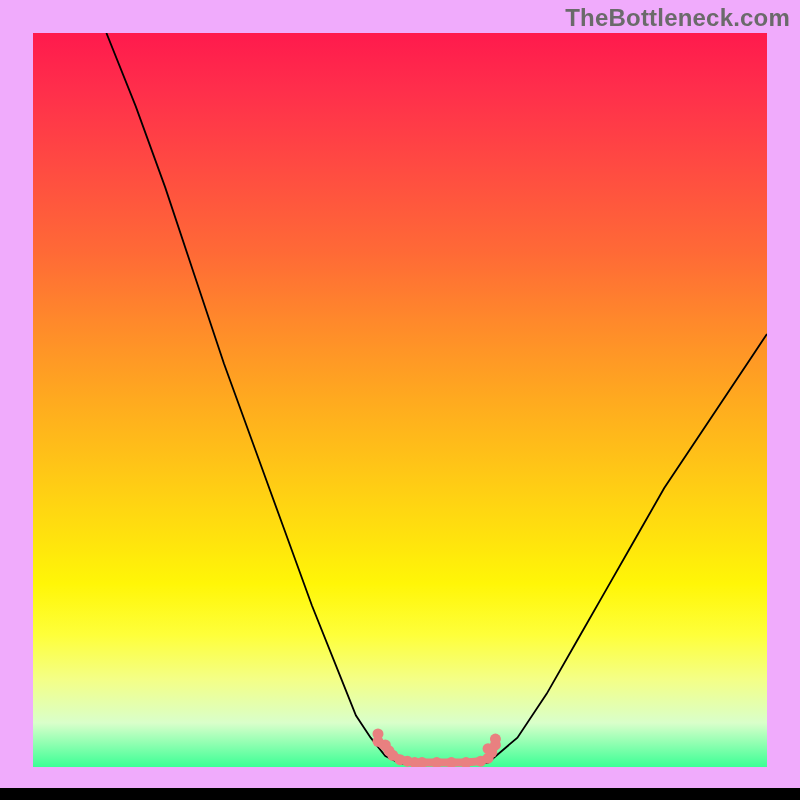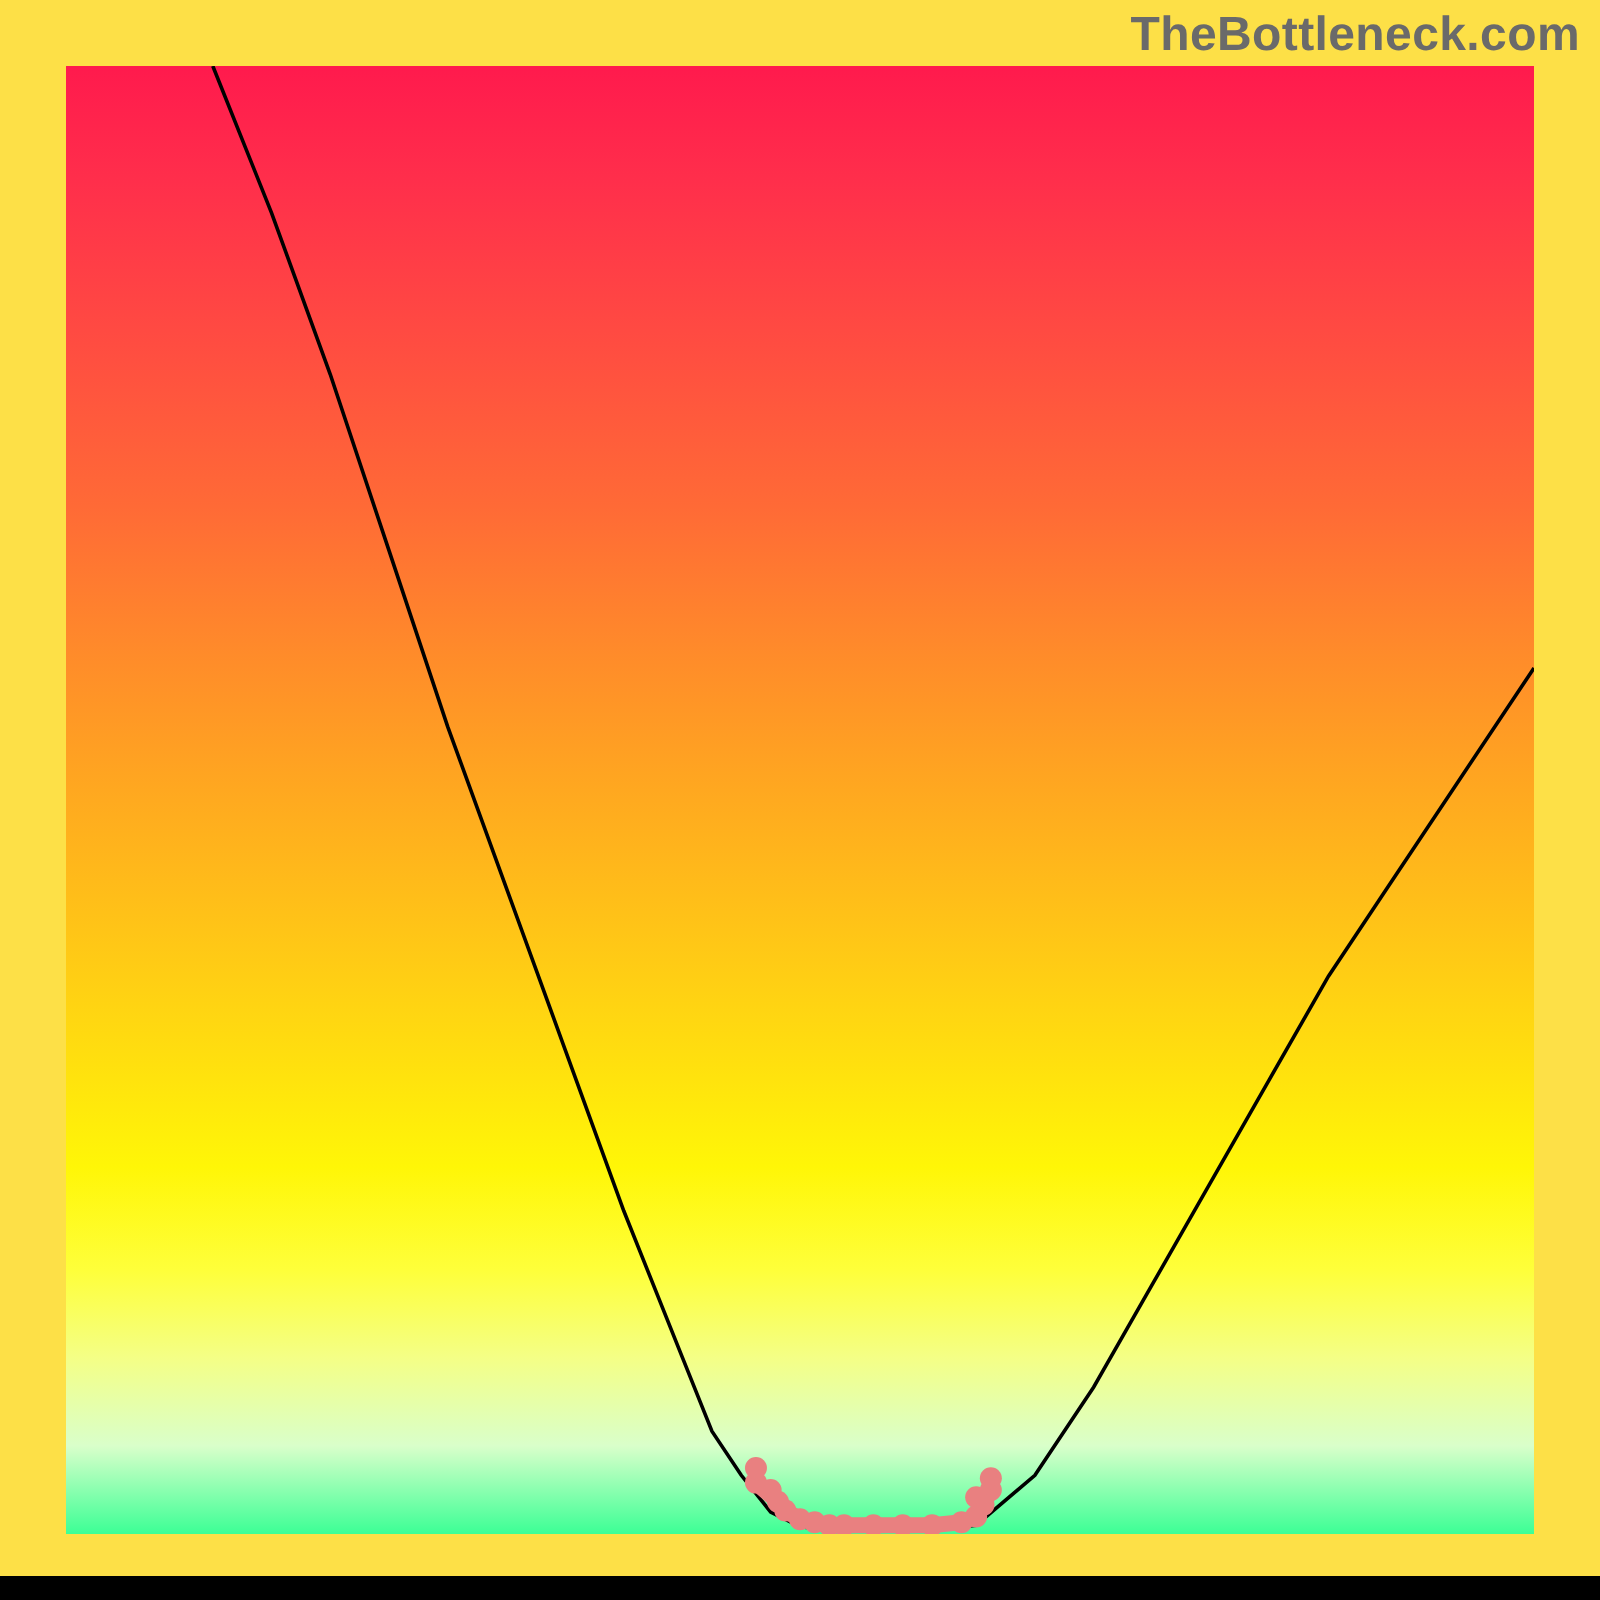--- a/index.html
+++ b/index.html
@@ -1,21 +1,21 @@
 <!DOCTYPE html>
 <html><head>
 <meta charset="utf-8">
 <style>
   * { margin: 0; padding: 0; box-sizing: border-box; }
   html, body { width: 800px; height: 800px; overflow: hidden; background: #000; font-family: Arial, Helvetica, sans-serif; }
   .frame {
     position: relative;
     width: 800px;
     height: 788px;
-    background: #fde047;
+    background: #f0abfc;
   }
   .watermark {
     position: absolute;
     top: 4px;
     right: 10px;
     color: #6a6a6a;
     font-size: 24px;
     font-weight: bold;
     letter-spacing: 0.2px;
     user-select: none;

